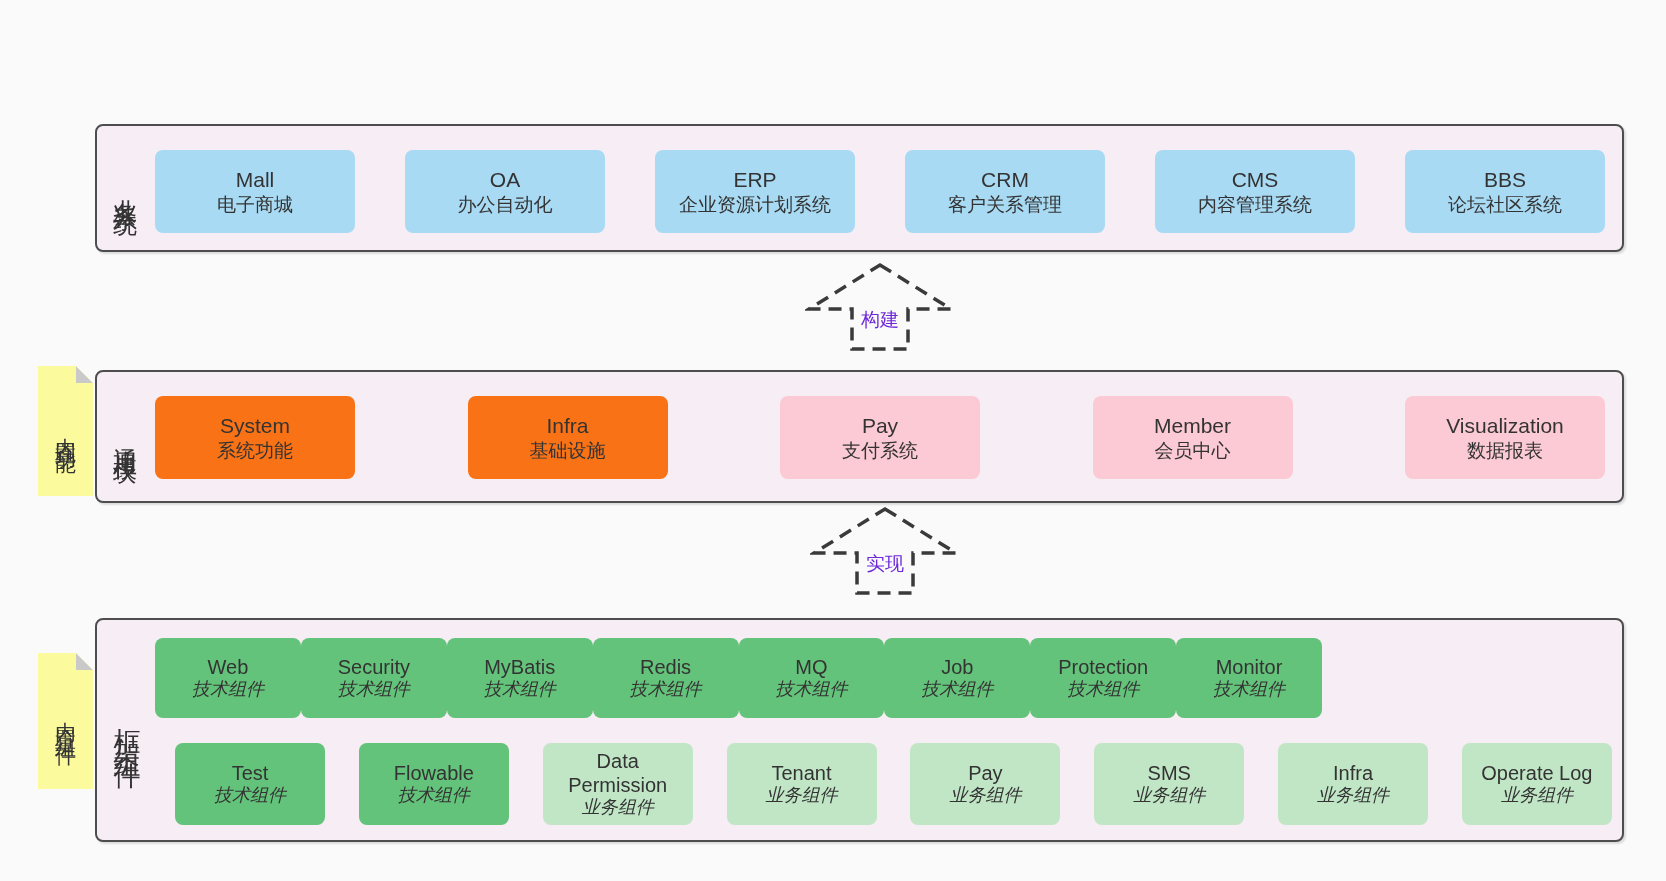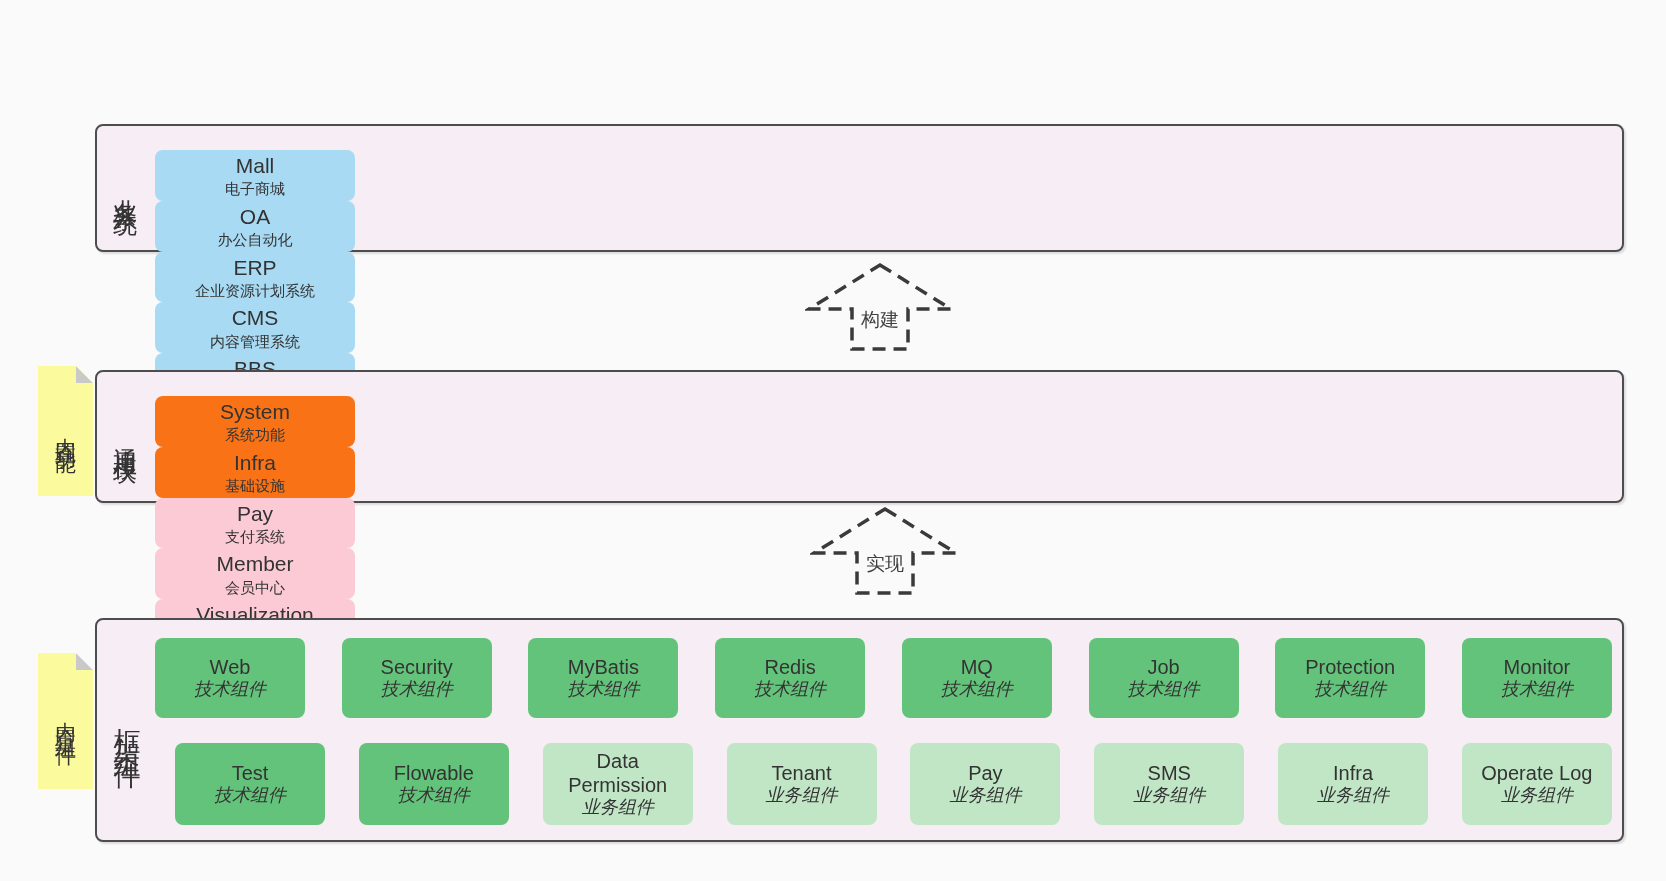--- a/index.html
+++ b/index.html
@@ -37,36 +37,36 @@
   }
   .band-components .band-label { font-size:27px; letter-spacing:12px; }
 
   .node-row {
     position:absolute;
     left:58px; width:1450px;
     display:flex;
     justify-content:space-between;
   }
   .band-business .node-row,
-  .band-modules  .node-row { top:24px; height:83px;flex-direction:column; }
-  .band-components .node-row-1 { top:18px;  height:80px; width:1457px; }
+  .band-modules  .node-row { top:24px; height:83px; }
+  .band-components .node-row-1 { top:18px;  height:80px; width:1167px; }
   .band-components .node-row-2 { top:123px; height:82px; width:1457px;padding-left:20px; }
 
   .node {
     border-radius:8px;
     display:flex;
     flex-direction:column;
     align-items:center;
     justify-content:center;
     text-align:center;
     line-height:1.3;
     padding:2px 8px;
   }
   .node .n1 { font-size:21px; }
-  .node .n2 { font-size:15px; }
+  .node .n2 { font-size:19px; }
   .w200 { width:200px; }
   .w150 { width:150px; line-height:1.22; }
   .w150 .n1 { font-size:20px; }
   .w150 .n2 { font-size:18px;font-style:italic; }
 
   .blue        { background:#a8daf3; }
   .red         { background:#f97316; }
   .pink        { background:#fccad4; }
   .green       { background:#64c37a; }
   .green-light { background:#c0e6c6; }
@@ -106,21 +106,21 @@
   .arrow-build     { left:805px; top:262px; }
   .arrow-implement { left:810px; top:506px; }
   .up-arrow svg { position:absolute; left:0; top:0; }
   .arrow-label {
     position:absolute;
     left:50%; top:58px;
     transform:translate(-50%,-50%);
     background:#fafafa;
     font-size:19px;
     padding:1px 3px;
-    color:#404040;
+    color:#6d28d9;
     white-space:nowrap;
     text-align:center;
   }
 </style>
 </head>
 <body>
 
 <div class="band band-business">
   <div class="band-label">业务系统</div>
   <div class="node-row">
@@ -128,20 +128,24 @@
       <div class="n1">Mall</div>
       <div class="n2">电子商城</div>
     </div>
     <div class="node blue w200">
       <div class="n1">OA</div>
       <div class="n2">办公自动化</div>
     </div>
     <div class="node blue w200">
       <div class="n1">ERP</div>
       <div class="n2">企业资源计划系统</div>
+    </div>
+    <div class="node blue w200">
+      <div class="n1">CRM</div>
+      <div class="n2">客户关系管理</div>
     </div>
     <div class="node blue w200">
       <div class="n1">CMS</div>
       <div class="n2">内容管理系统</div>
     </div>
     <div class="node blue w200">
       <div class="n1">BBS</div>
       <div class="n2">论坛社区系统</div>
     </div>
   </div>

